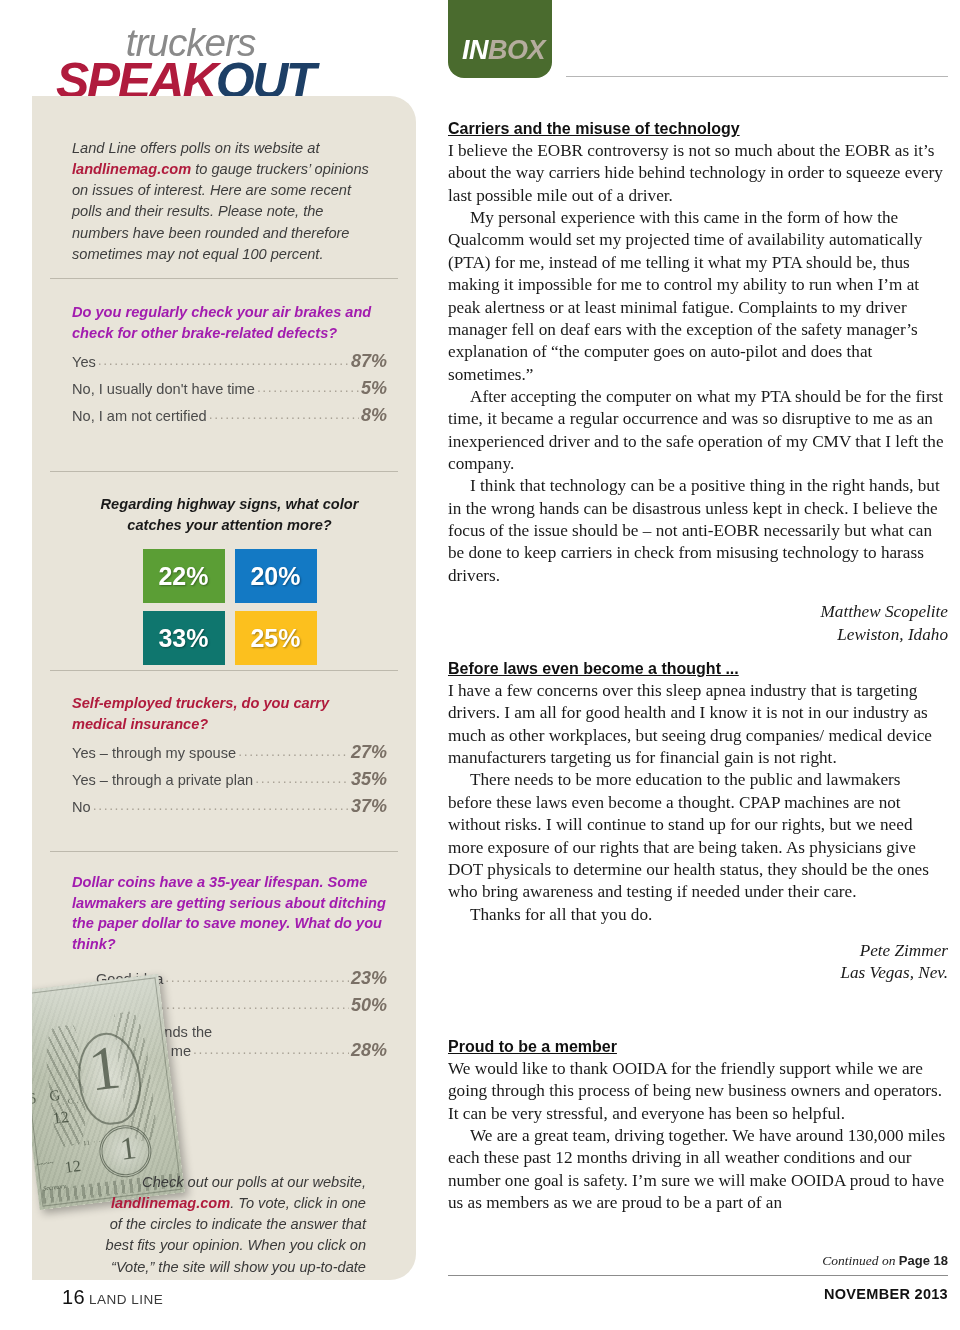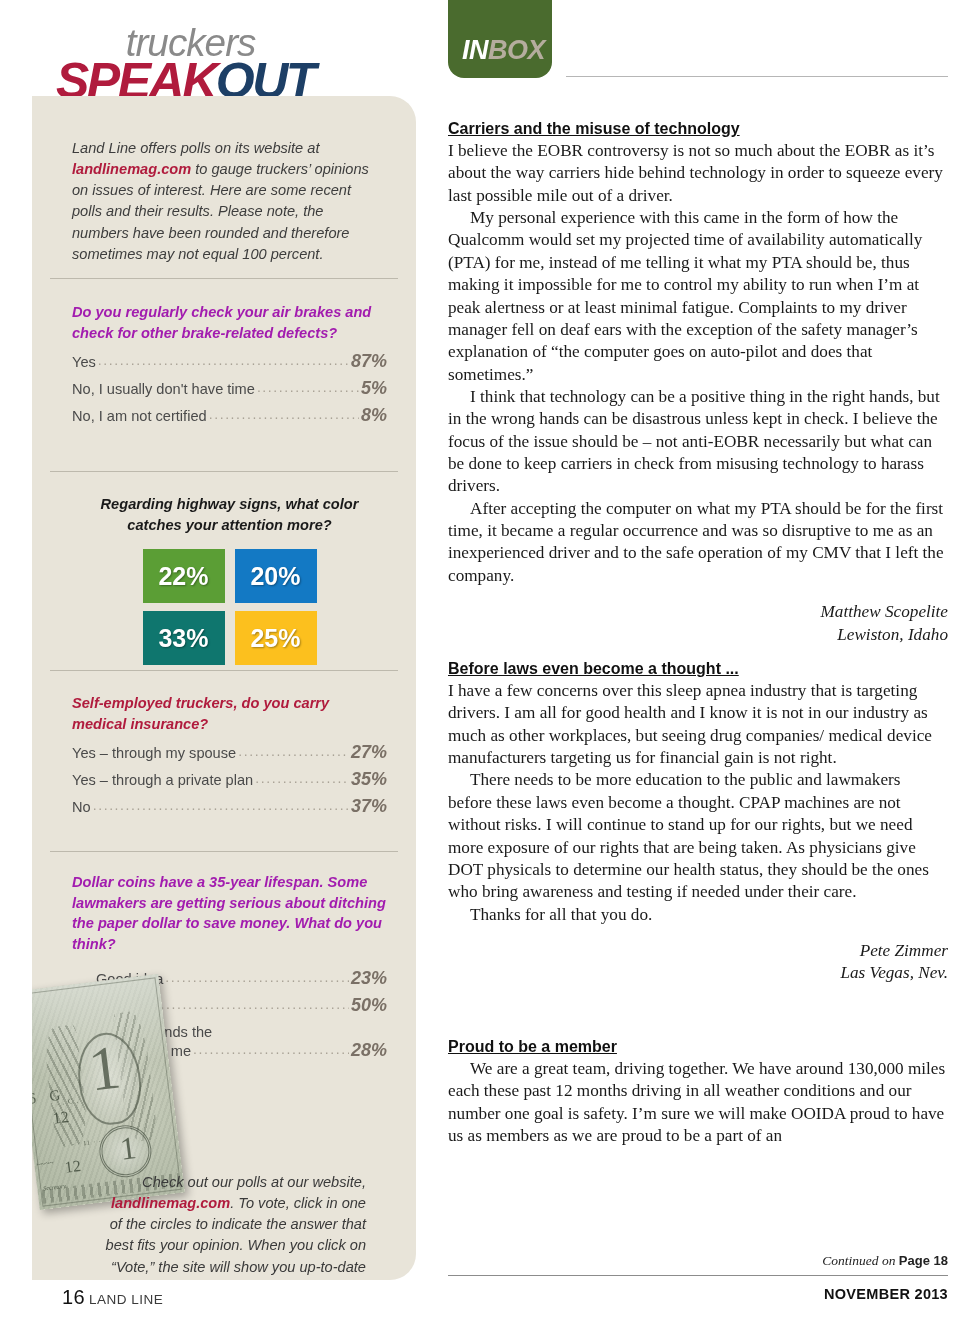--- a/index.html
+++ b/index.html
@@ -359,22 +359,22 @@
         <span class="inbox-in">IN</span><span class="inbox-box">BOX</span>
       </div>
     </div>
     <div class="inbox-rule"></div>
 
     <div class="article" style="top:120px;">
       <div class="art-title">Carriers and the misuse of technology</div>
       <div class="art-body">
         <p>I believe the EOBR controversy is not so much about the EOBR as it’s about the way carriers hide behind technology in order to squeeze every last possible mile out of a driver.</p>
         <p class="ind">My personal experience with this came in the form of how the Qualcomm would set my projected time of availability automatically (PTA) for me, instead of me telling it what my PTA should be, thus making it impossible for me to control my ability to run when I’m at peak alertness or at least minimal fatigue. Complaints to my driver manager fell on deaf ears with the exception of the safety manager’s explanation of “the computer goes on auto-pilot and does that sometimes.”</p>
+        <p class="ind">After accepting the computer on what my PTA should be for the first time, it became a regular occurrence and was so disruptive to me as an inexperienced driver and to the safe operation of my CMV that I left the company.</p>
         <p class="ind">I think that technology can be a positive thing in the right hands, but in the wrong hands can be disastrous unless kept in check. I believe the focus of the issue should be – not anti-EOBR necessarily but what can be done to keep carriers in check from misusing technology to harass drivers.</p>
-        <p class="ind">After accepting the computer on what my PTA should be for the first time, it became a regular occurrence and was so disruptive to me as an inexperienced driver and to the safe operation of my CMV that I left the company.</p>
       </div>
       <div class="signature">
         <div>Matthew Scopelite</div>
         <div>Lewiston, Idaho</div>
       </div>
     </div>
 
     <div class="article" style="top:660px;">
       <div class="art-title">Before laws even become a thought ...</div>
       <div class="art-body">
@@ -384,20 +384,21 @@
       </div>
       <div class="signature">
         <div>Pete Zimmer</div>
         <div>Las Vegas, Nev.</div>
       </div>
     </div>
 
     <div class="article" style="top:1038px;">
       <div class="art-title">Proud to be a member</div>
       <div class="art-body">
+        <p>We would like to thank OOIDA for the friendly support while we are going through this process of being new business owners and operators. It can be very stressful, and everyone has been so helpful.</p>
         <p class="ind">We are a great team, driving together. We have around 130,000 miles each these past 12 months driving in all weather conditions and our number one goal is safety. I’m sure we will make OOIDA proud to have us as members as we are proud to be a part of an</p>
       </div>
     </div>
 
   </div>
 
   <div class="continued">
     <span>Continued on </span><b>Page 18</b>
   </div>
 

